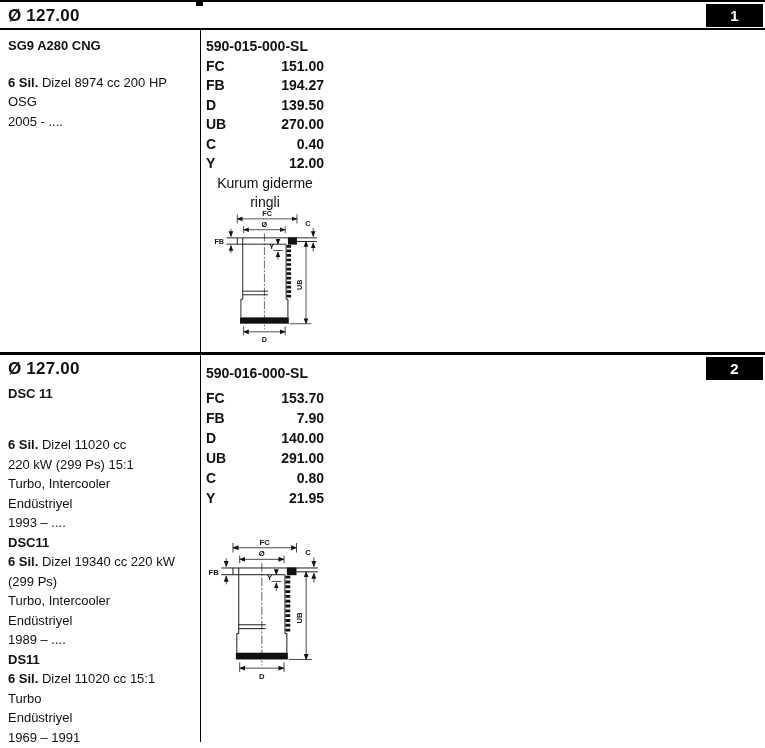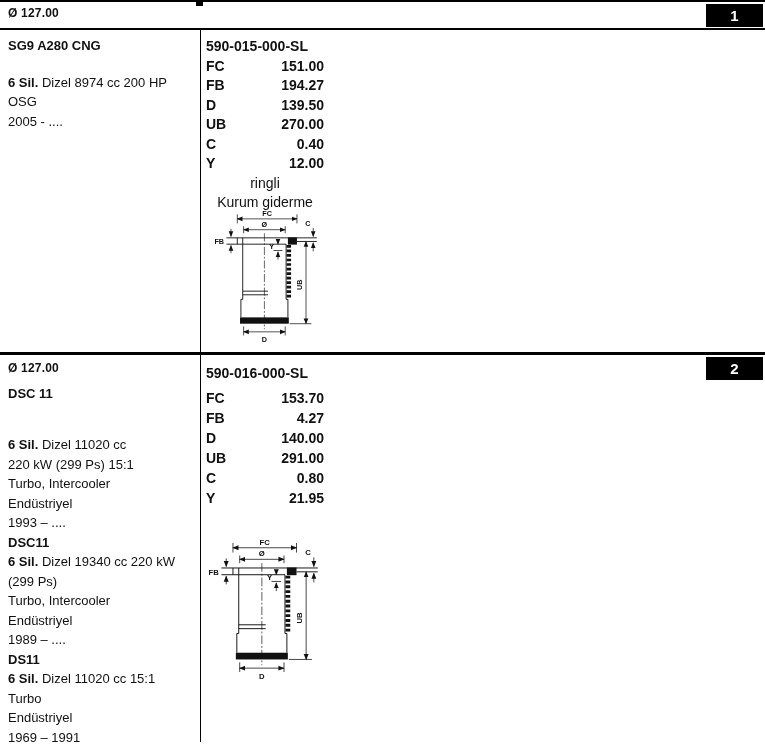--- a/index.html
+++ b/index.html
@@ -3,21 +3,21 @@
 <meta charset="utf-8">
 <style>
   * { margin:0; padding:0; box-sizing:border-box; }
   html,body { background:#fff; }
   #page {
     position:relative; width:765px; height:748px; background:#fff;
     font-family:"Liberation Sans", sans-serif; color:#111; overflow:hidden;
   }
   .hrule { position:absolute; background:#000; }
   .vrule { position:absolute; background:#000; width:1px; }
-  .sec-title { font-size:12px; font-weight:bold; letter-spacing:0.2px; }
+  .sec-title { font-size:17px; font-weight:bold; letter-spacing:0.2px; }
   .num-badge {
     position:absolute; width:57px; height:23px; background:#000; color:#fff;
     font-size:15px; font-weight:bold; display:flex; align-items:center; justify-content:center;
   }
   .col-left { position:absolute; left:8px; width:186px; font-size:13px; line-height:19.5px; }
   .col-right { position:absolute; left:206px; width:118px; font-size:14px; line-height:19.5px; }
   .part-number { font-weight:bold; }
   .spec-table { }
   .spec-row { display:flex; font-weight:bold; }
   .spec-value { margin-left:auto; }
@@ -69,22 +69,22 @@
       <div class="spec-row">
           <span>C</span>
           <span class="spec-value">0.40</span>
         </div>
       <div class="spec-row">
           <span>Y</span>
           <span class="spec-value">12.00</span>
         </div>
     </div>
     <div class="note">
+      <div>Kurum giderme</div>
       <div>ringli</div>
-      <div>Kurum giderme</div>
     </div>
   </div>
 
   <div class="drawing" style="left:212px;top:205px">
     <svg width="122" height="138" viewBox="0 0 135 152">
       <defs>
         <marker id="a1" viewBox="0 0 10 10" refX="9" refY="5" markerWidth="8" markerHeight="8" orient="auto-start-reverse">
             <path d="M0,1L10,5L0,9z" fill="#111"></path>
           </marker>
       </defs>
@@ -166,21 +166,21 @@
 
   <div class="col-right" style="top:364px">
     <div class="part-number">590-016-000-SL</div>
     <div class="spec-table" style="margin-top:4px;line-height:20px">
       <div class="spec-row">
           <span>FC</span>
           <span class="spec-value">153.70</span>
         </div>
       <div class="spec-row">
           <span>FB</span>
-          <span class="spec-value">4.27</span>
+          <span class="spec-value">7.90</span>
         </div>
       <div class="spec-row">
           <span>D</span>
           <span class="spec-value">140.00</span>
         </div>
       <div class="spec-row">
           <span>UB</span>
           <span class="spec-value">291.00</span>
         </div>
       <div class="spec-row">

